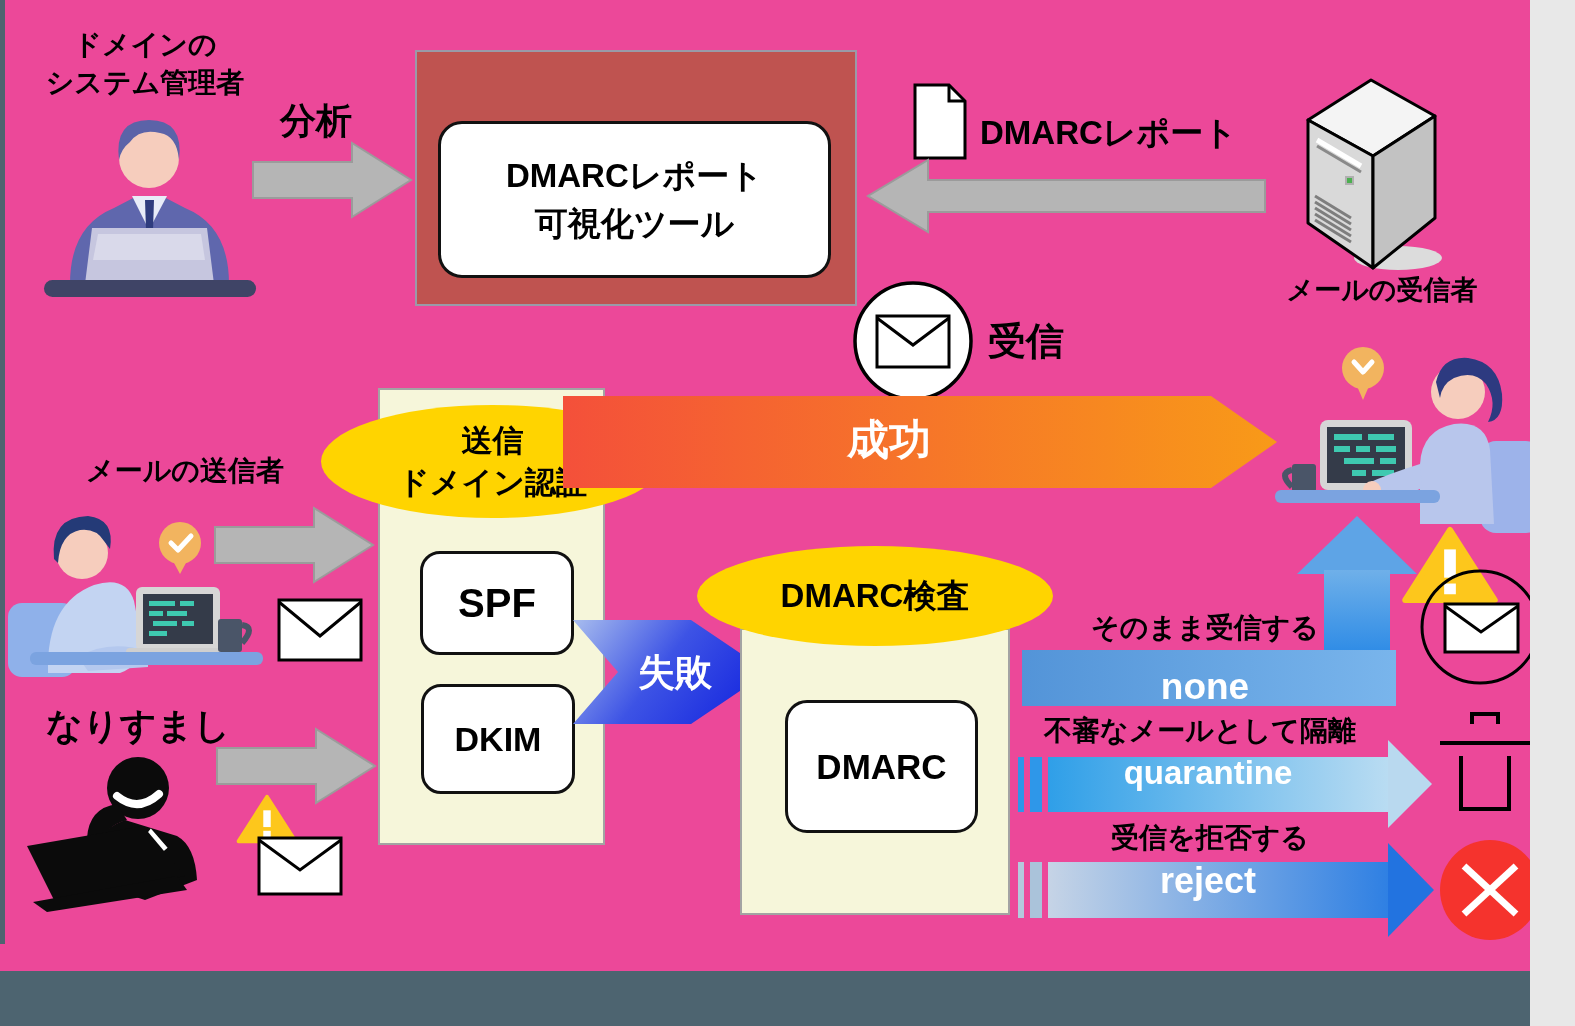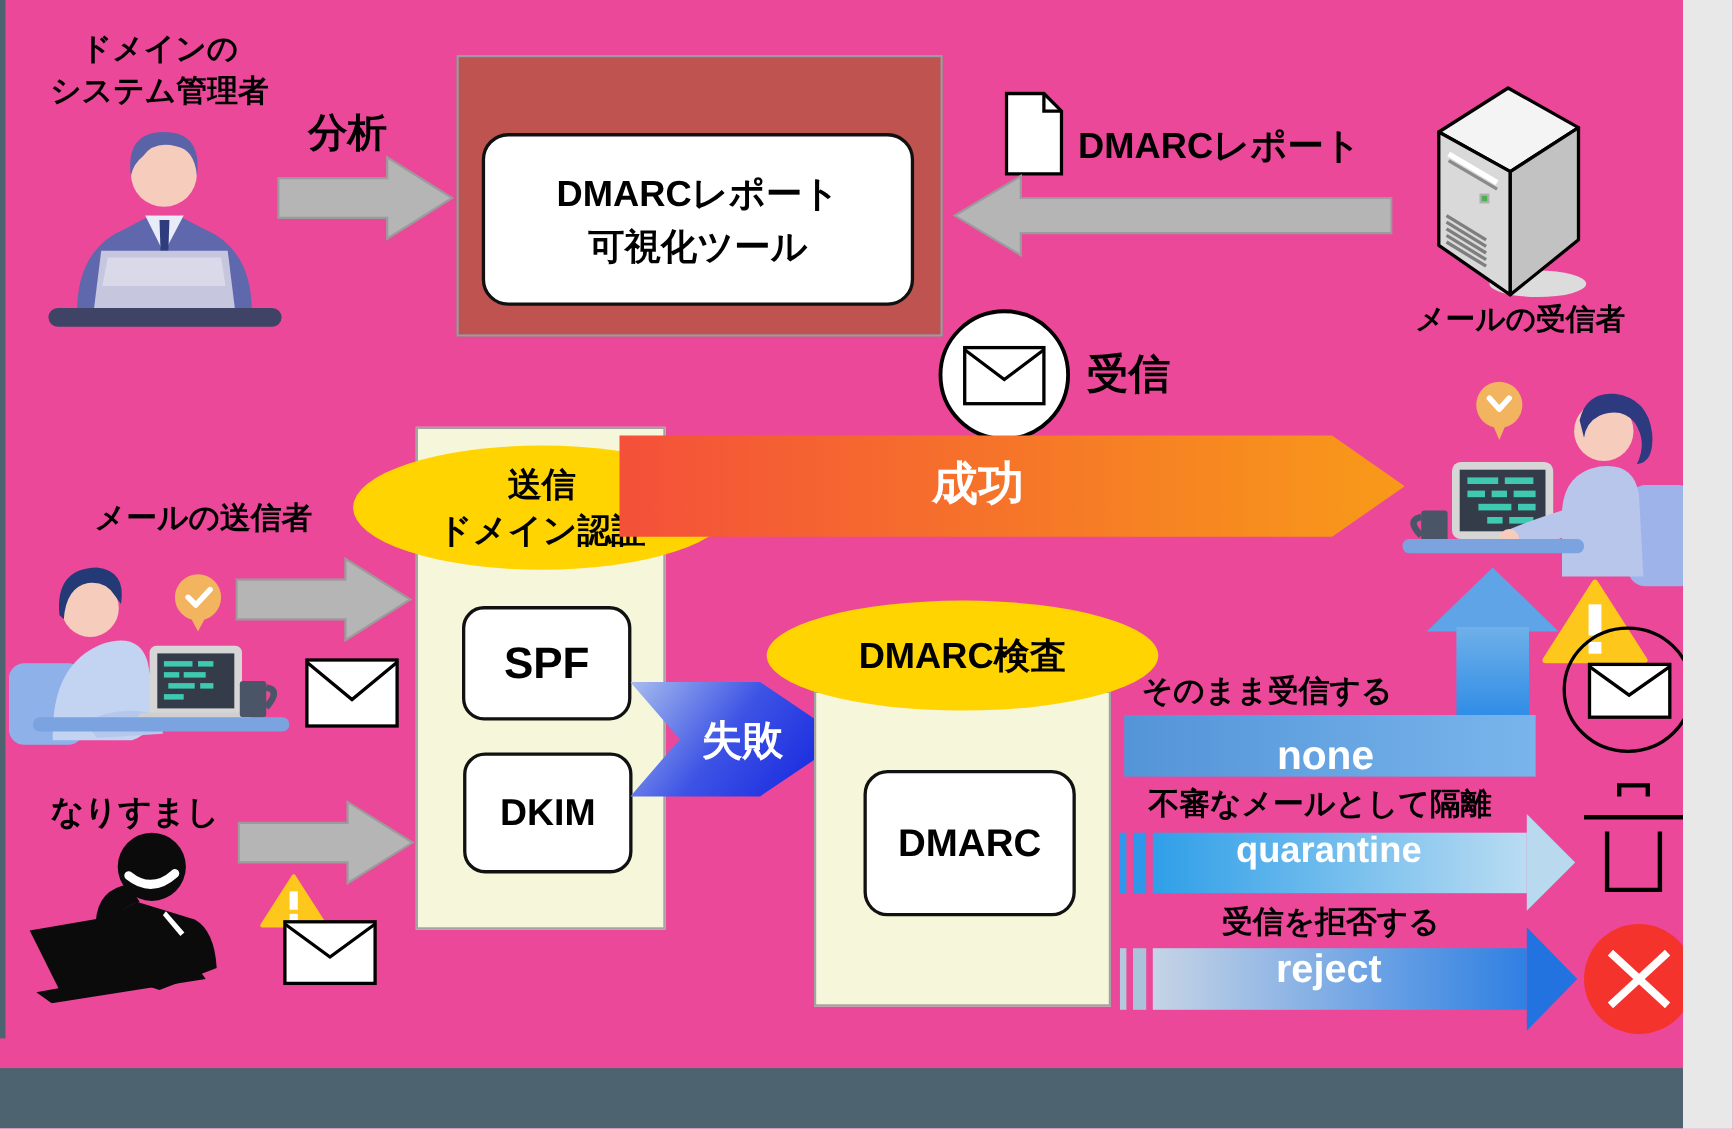--- a/index.html
+++ b/index.html
@@ -117,21 +117,21 @@
   </svg>
 
   <svg class="abs" style="left:214px;top:505px;" width="162" height="80" viewBox="0 0 162 80">
     <polygon points="1,22 100,22 100,3 159,40 100,77 100,58 1,58" fill="#b5b5b5" stroke="#9b9b9b" stroke-width="2"></polygon>
   </svg>
   <svg class="abs" style="left:277px;top:598px;" width="86" height="64" viewBox="0 0 86 64">
     <rect x="2" y="2" width="82" height="60" fill="#fff" stroke="#000" stroke-width="3"></rect>
     <path d="M2,4 L43,38 L84,4" fill="none" stroke="#000" stroke-width="3"></path>
   </svg>
 
-  <div class="lbl" style="left:46px;top:720px;font-size:30px;">なりすまし</div>
+  <div class="lbl" style="left:46px;top:703px;font-size:36px;">なりすまし</div>
   <svg class="abs" style="left:25px;top:750px;" width="180" height="162" viewBox="0 0 180 162">
     <path d="M58,130 Q62,84 100,70 L152,86 Q170,96 172,130 L120,150 Z" fill="#0b0b0b"></path>
     <polyline points="96,84 112,102 126,84 140,100" fill="none" stroke="#fff" stroke-width="7"></polyline>
     <circle cx="113" cy="38" r="31" fill="#0b0b0b"></circle>
     <path d="M92,46 Q113,63 134,44" fill="none" stroke="#fff" stroke-width="8" stroke-linecap="round"></path>
     <path d="M62,88 Q64,58 92,54 L102,70 Q80,76 76,94 Z" fill="#0b0b0b"></path>
     <polygon points="2,96 118,76 160,126 30,152" fill="#0b0b0b"></polygon>
     <polygon points="8,152 152,126 162,140 22,162" fill="#0b0b0b"></polygon>
   </svg>
   <svg class="abs" style="left:216px;top:726px;" width="162" height="80" viewBox="0 0 162 80">
@@ -183,21 +183,21 @@
   <div class="lbl ctr white" style="left:600px;top:650px;width:150px;font-size:37px;">失敗</div>
 
   <div class="panel-cream" style="left:740px;top:628px;width:270px;height:287px;"></div>
   <div class="badge" style="left:697px;top:546px;width:356px;height:100px;font-size:33px;">
     <div>DMARC検査</div>
   </div>
   <div class="whitebox" style="left:785px;top:700px;width:193px;height:133px;font-size:35px;border-radius:22px;">
     <div>DMARC</div>
   </div>
 
-  <div class="lbl ctr" style="left:987px;top:610px;width:330px;font-size:28px;">そのまま受信する</div>
+  <div class="lbl ctr" style="left:1040px;top:610px;width:330px;font-size:28px;">そのまま受信する</div>
   <svg class="abs" style="left:1020px;top:514px;" width="400" height="193" viewBox="0 0 400 193">
     <defs>
       <linearGradient id="gNoneV" x1="0" y1="0" x2="0" y2="1">
         <stop offset="0" stop-color="#6fb0e9"></stop>
           <stop offset="1" stop-color="#2f8ce6"></stop>
         </linearGradient>
       <linearGradient id="gNoneH" x1="0" y1="0" x2="1" y2="0">
         <stop offset="0" stop-color="#5394d8"></stop>
           <stop offset="1" stop-color="#79b5ec"></stop>
         </linearGradient>

